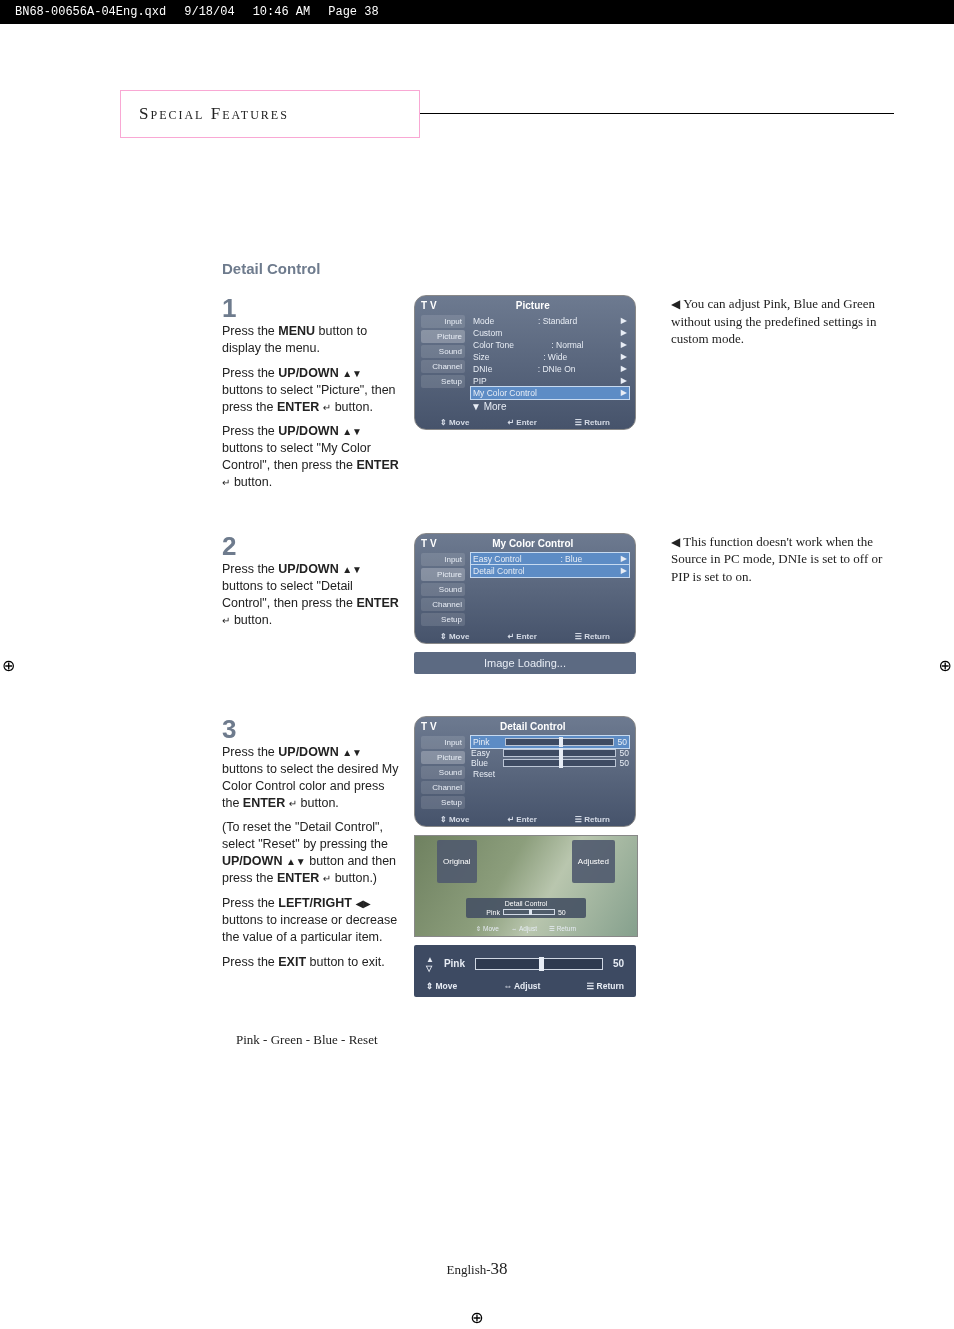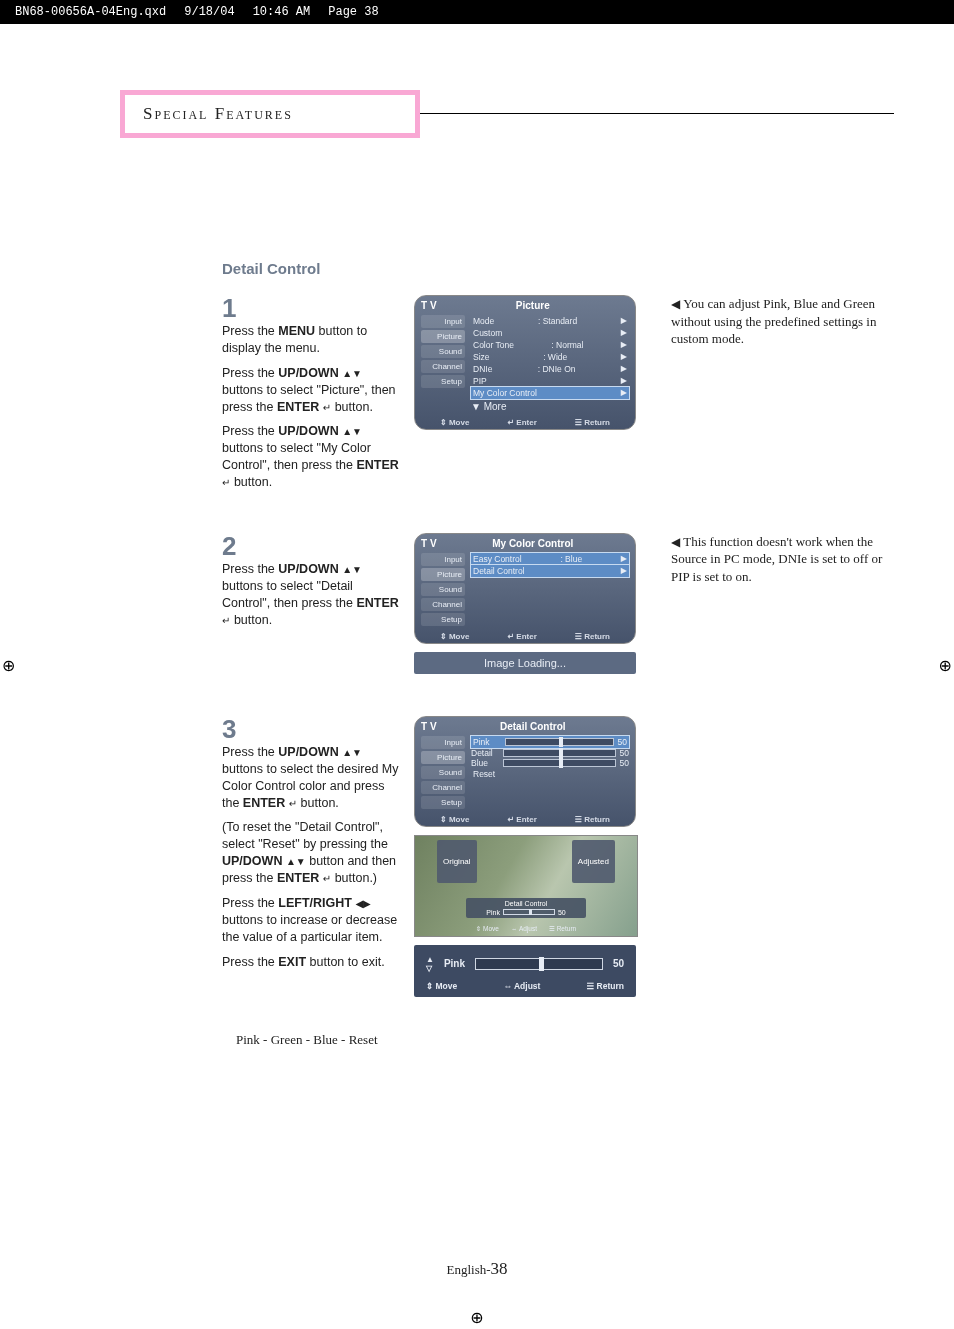--- a/index.html
+++ b/index.html
@@ -39,21 +39,21 @@
     display: flex;
     gap: 18px;
     align-items: center;
   }
   .section-header-box {
     position: absolute;
     left: 120px;
     top: 90px;
     width: 300px;
     height: 48px;
-    border: 5px solid #f9a8d4;
+    border: 1px solid #f9a8d4;
     box-sizing: border-box;
     display: flex;
     align-items: center;
     padding-left: 18px;
   }
   .section-header-box span {
     font-variant: small-caps;
     letter-spacing: 2px;
     font-size: 17px;
     font-family: Georgia, serif;
@@ -474,21 +474,21 @@
             </div>
             <div class="panel" style="min-height:60px;">
               <div class="slider-row sel" style="background:#5d8cc5;outline:1px solid #c7daf0;padding:1px 2px;">
                 <span style="width:28px;">Pink</span>
                 <div class="bar">
                     <div class="knob"></div>
                   </div>
                 <span>50</span>
               </div>
               <div class="slider-row">
-                <span style="width:28px;">Detail</span>
+                <span style="width:28px;">Easy</span>
                 <div class="bar">
                     <div class="knob"></div>
                   </div>
                 <span>50</span>
               </div>
               <div class="slider-row">
                 <span style="width:28px;">Blue</span>
                 <div class="bar">
                     <div class="knob"></div>
                   </div>

